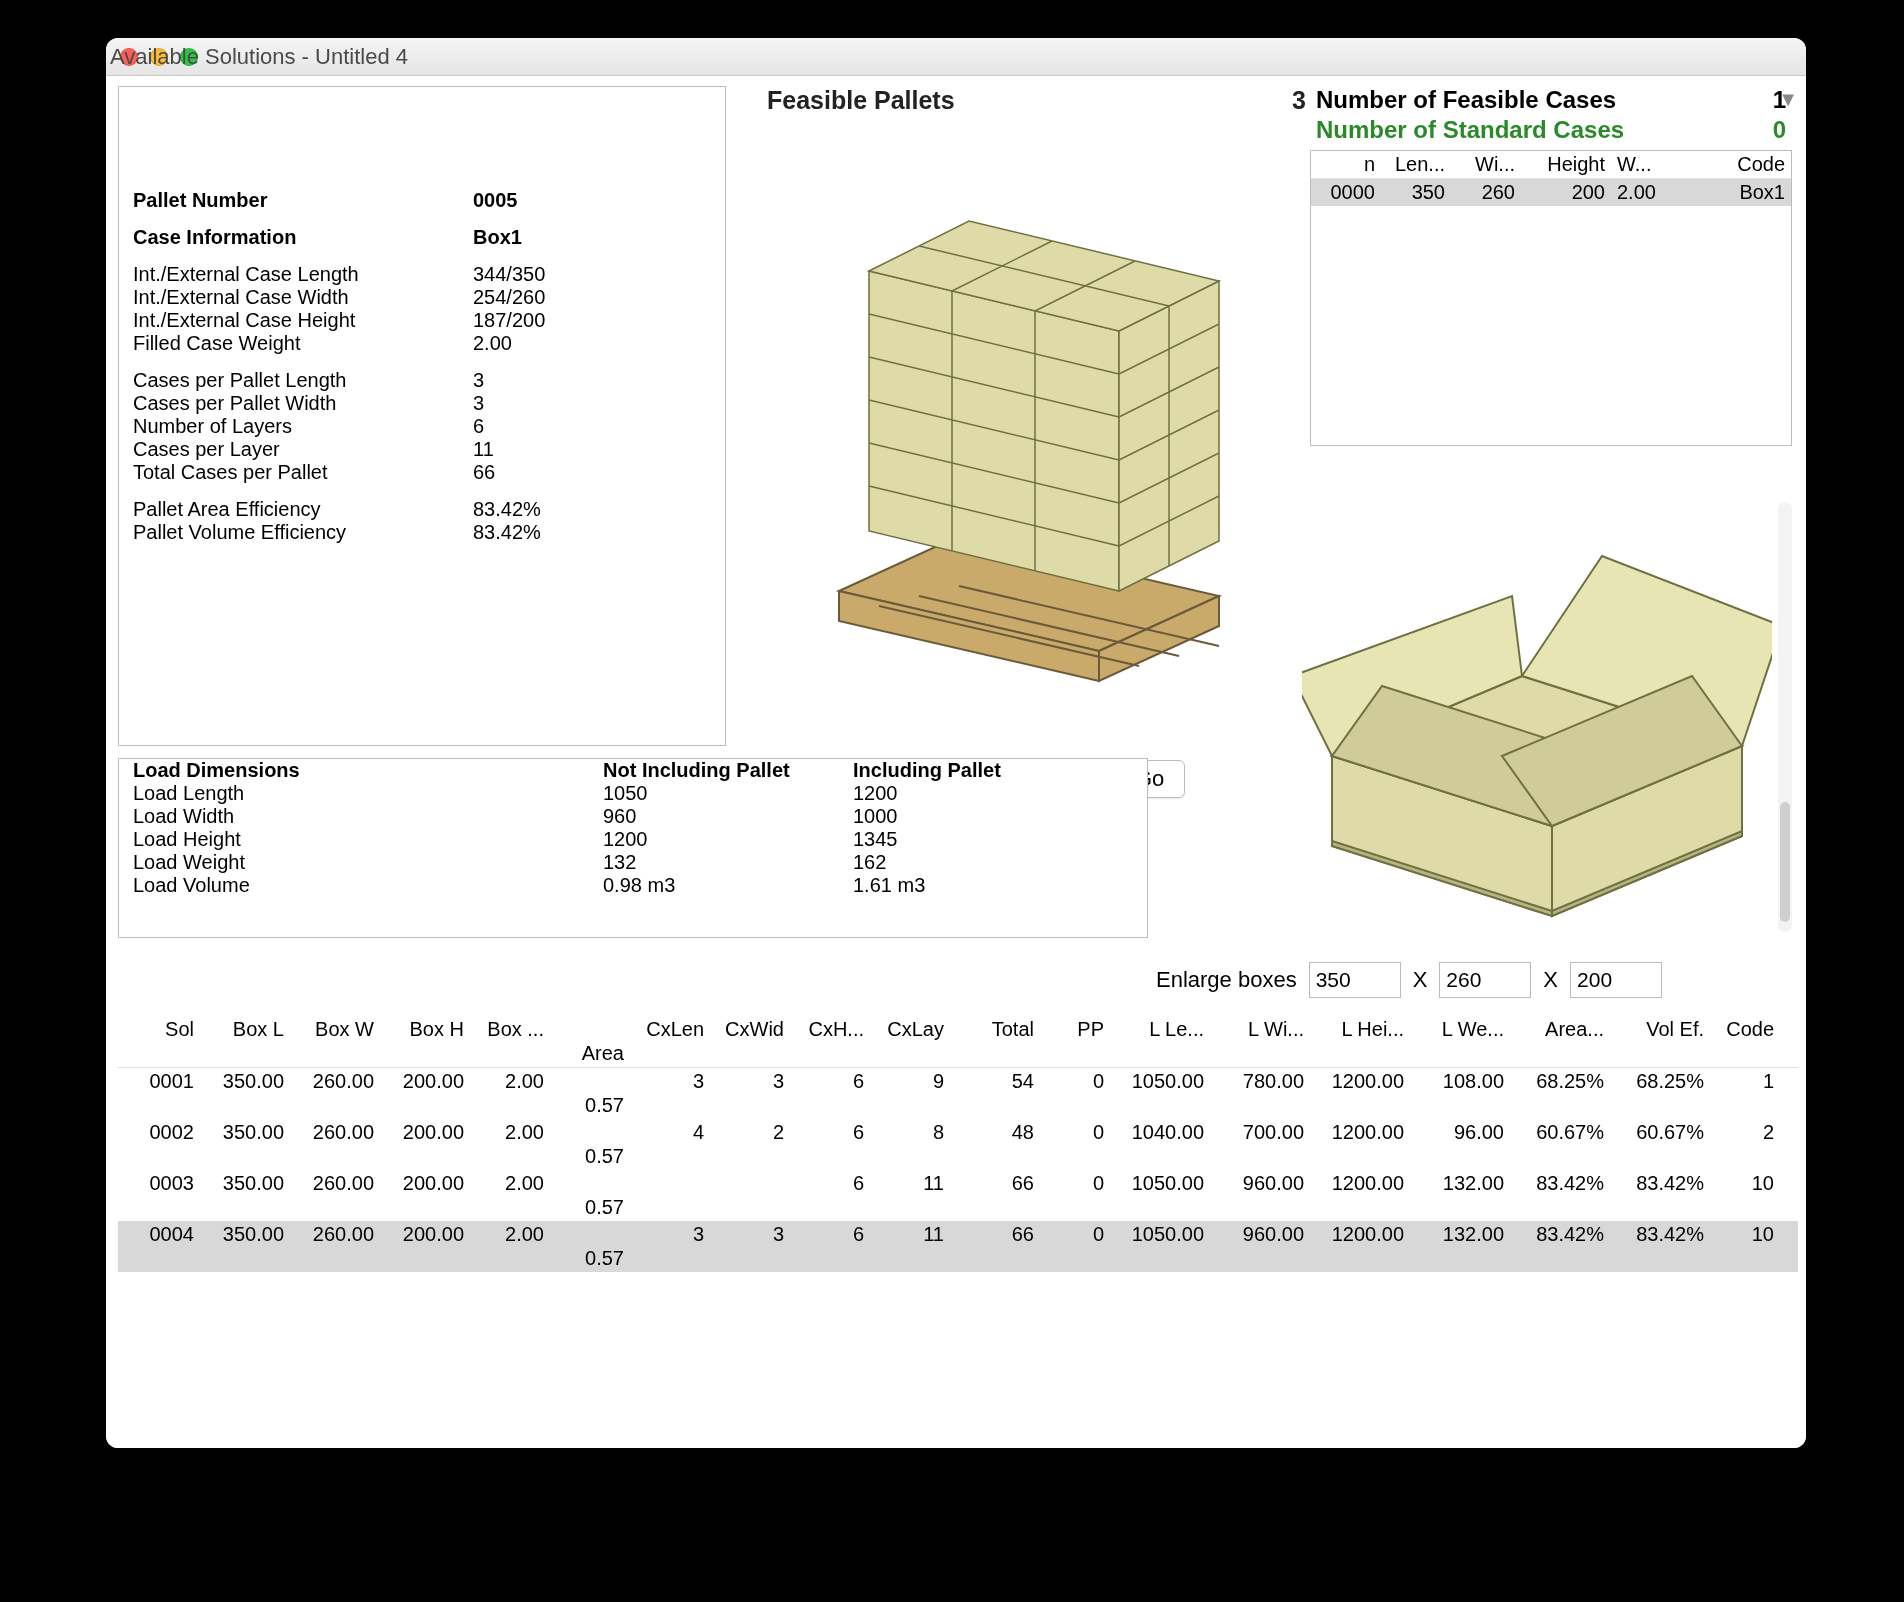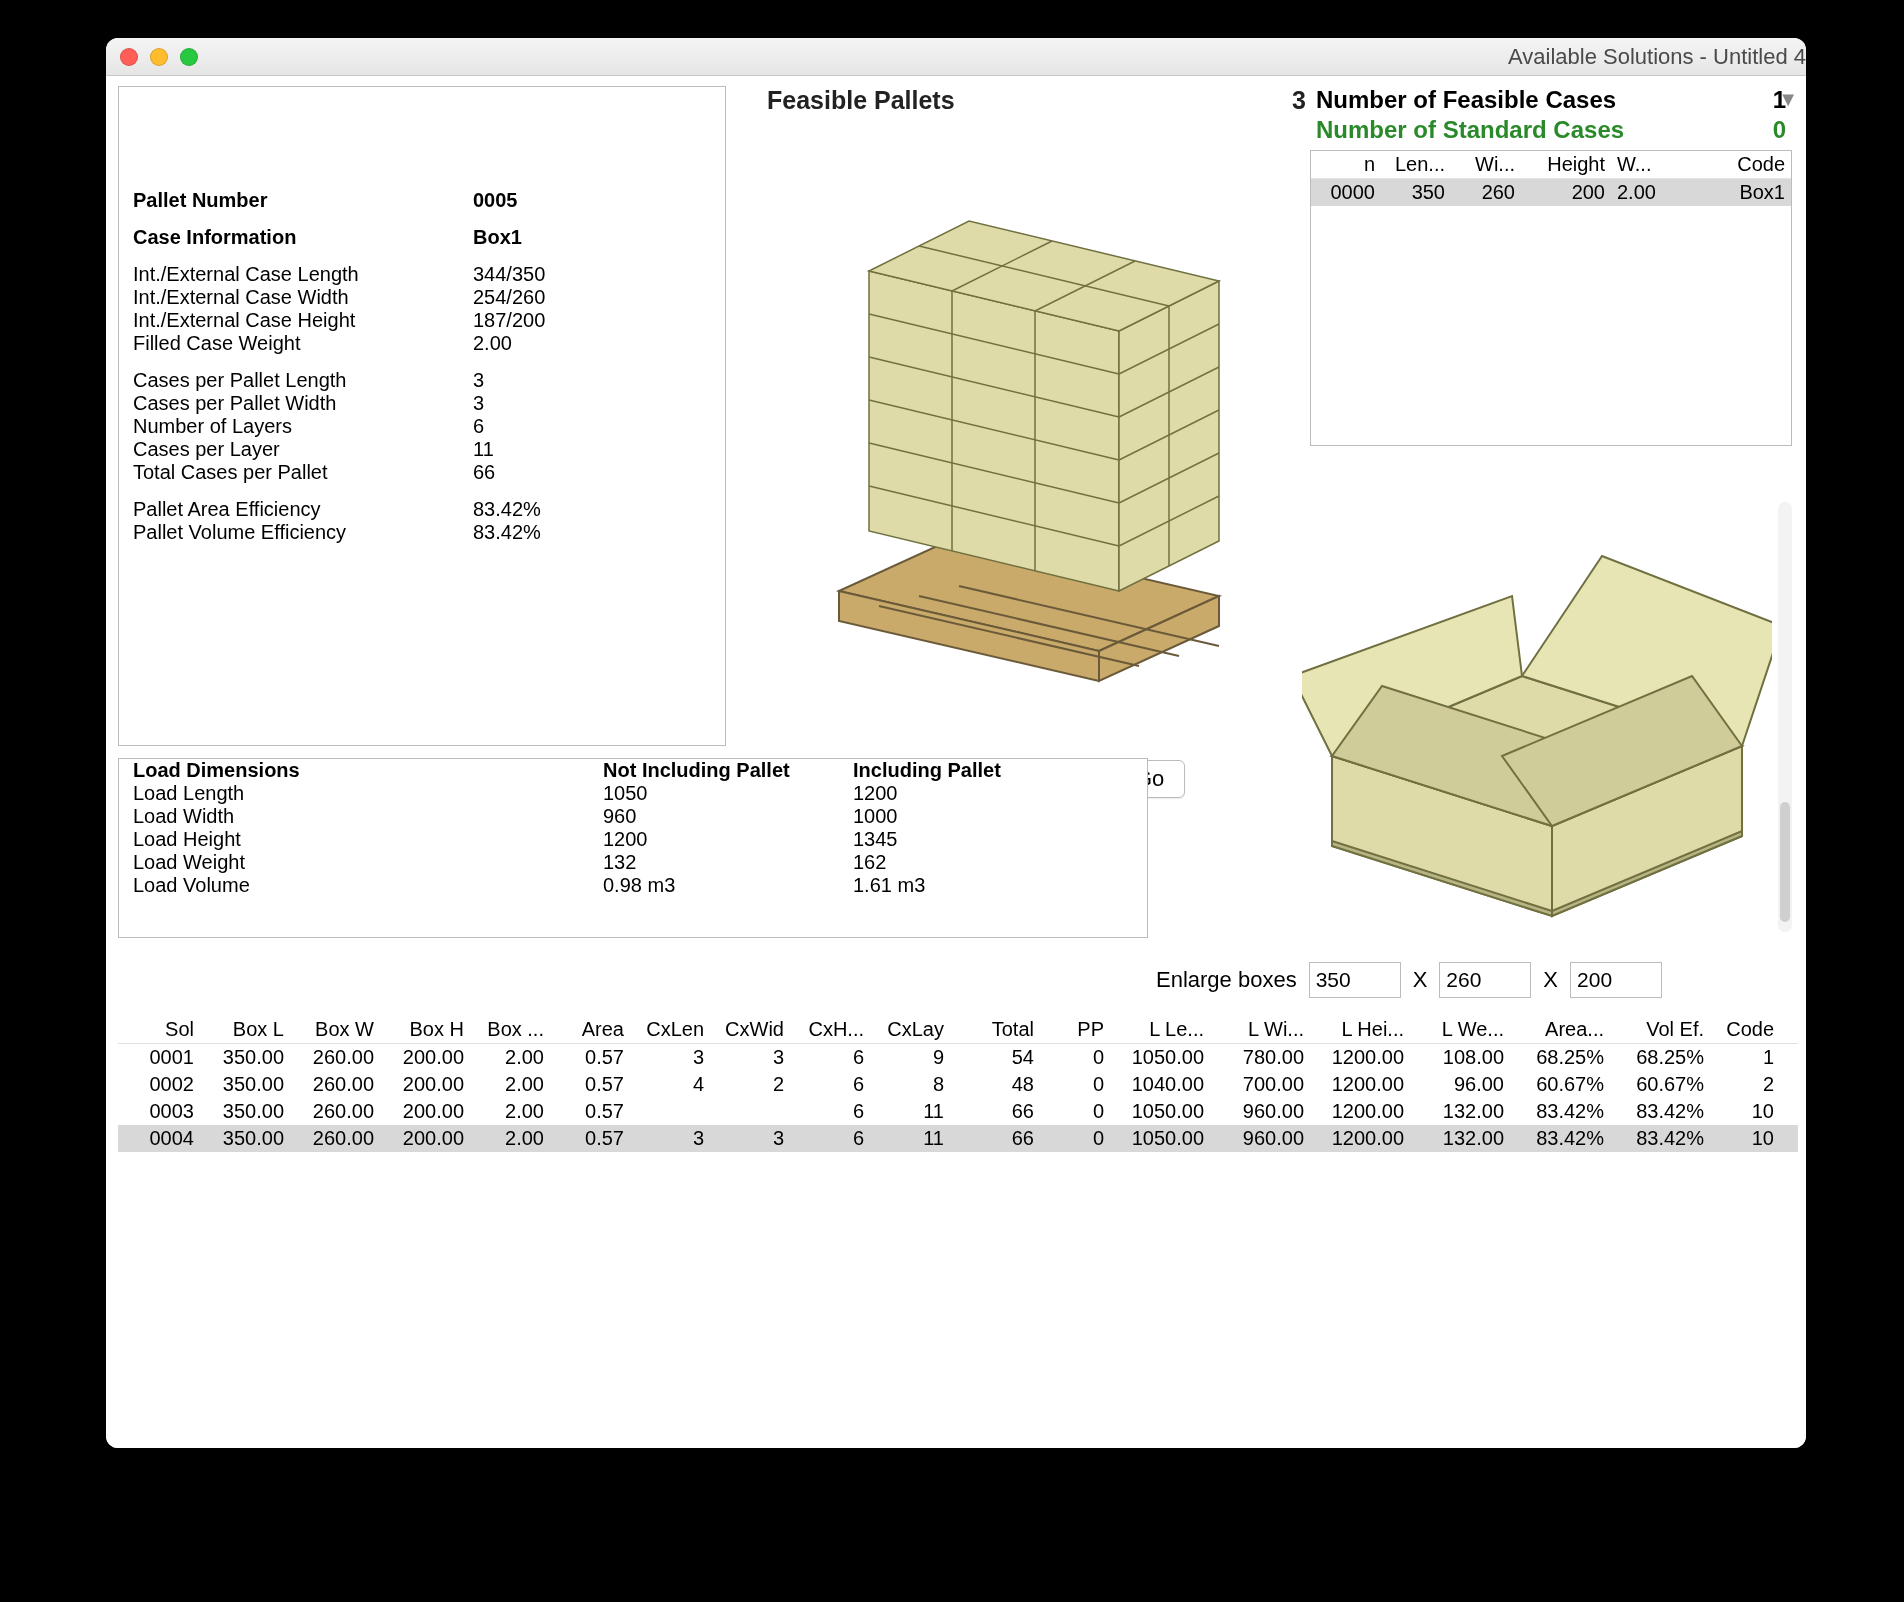--- a/index.html
+++ b/index.html
@@ -36,22 +36,22 @@
     display: flex;
     gap: 12px;
     margin-left: 14px;
   }
   .traffic-light { width: 18px; height: 18px; border-radius: 50%; border: 1px solid rgba(0,0,0,0.15); }
   .tl-close { background: #ff5f57; }
   .tl-min   { background: #ffbd2e; }
   .tl-max   { background: #28c940; }
   .titlebar-title {
     position: absolute;
-    left: 16px; right: 0;
-    text-align: right;
+    left: 4px; right: 0;
+    text-align: left;
     color: #4a4a4a;
     font-size: 22px;
   }
 
   .content {
     flex: 1;
     background: #fff;
     position: relative;
   }
 
@@ -218,21 +218,21 @@
   .sol-head, .sol-row {
     display: flex;
     font-size: 20px;
   }
   .sol-head > div, .sol-row > div { padding: 2px 4px; overflow: hidden; white-space: nowrap; text-align: right; }
   .sol-head { border-bottom: 1px solid #e0e0e0; }
   .sol-row.sel { background: #d8d8d8; }
   .sc0{width:80px;}
   .sc1,.sc2,.sc3{width:90px;}
   .sc4{width:80px;}
-  .sc5{width:80px;}
+  .sc5{width:80px;margin-top:24px;}
   .sc6,.sc7,.sc8,.sc9{width:80px;}
   .sc10{width:90px;}
   .sc11{width:70px;}
   .sc12,.sc13,.sc14,.sc15{width:100px;}
   .sc16,.sc17{width:100px;}
   .sc18{width:70px;}
 </style>
 </head>
 <body>
 

